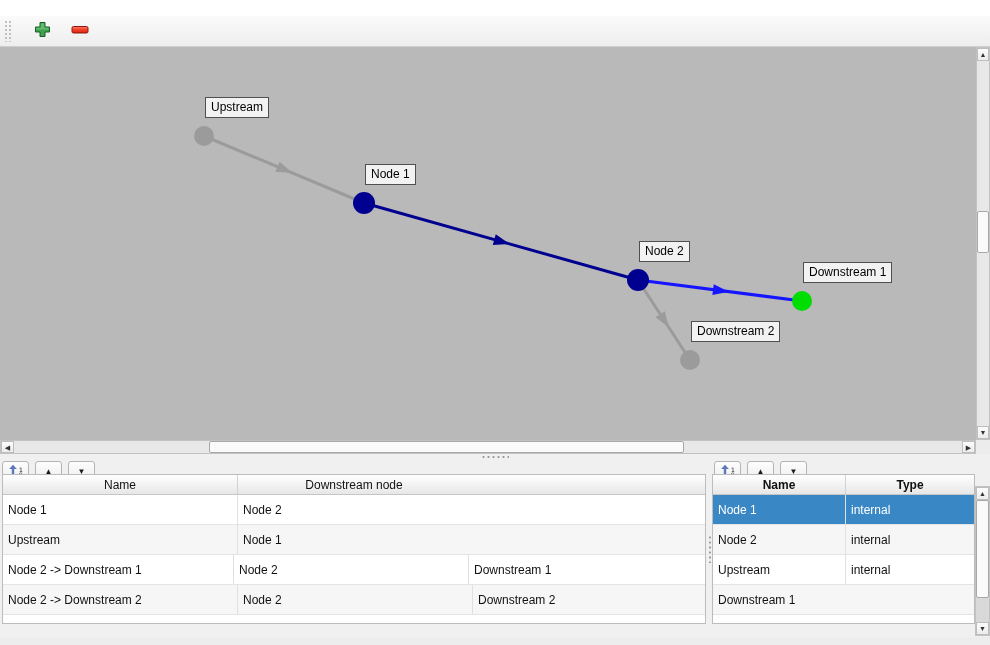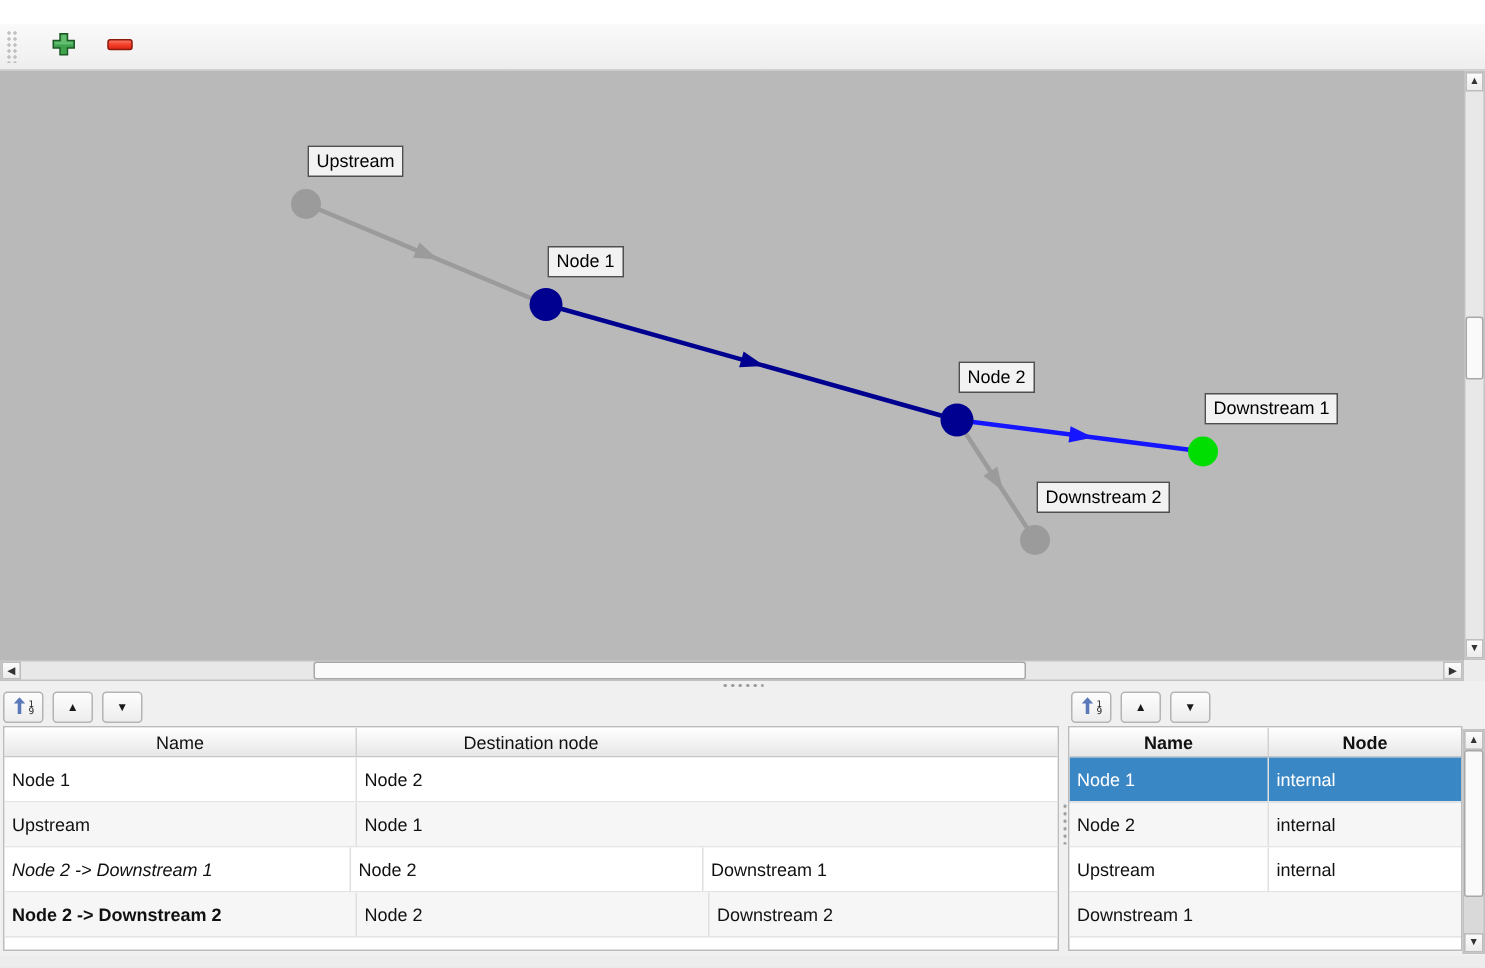--- a/index.html
+++ b/index.html
@@ -46,21 +46,21 @@
   .sub-pane { position:absolute; top:0; height:177px; }
   .pane-left { left:0; width:707px; }
   .pane-right { left:712px; width:278px; }
   .pane-toolbar { position:absolute; top:1px; left:2px; display:flex; gap:6px; }
   .p-btn { height:21px; min-width:27px; padding:0 4px; border:1px solid #b4b4b4; border-radius:3px;
     background:linear-gradient(#fdfdfd,#ededed); display:flex; align-items:center; justify-content:center; cursor:pointer; }
   .tri { font-size:8px; color:#1a1a1a; line-height:1; }
   .sort-digits { display:flex; flex-direction:column; font-size:6px; line-height:5px; color:#222; margin-left:1px; font-family:"DejaVu Sans",sans-serif; }
 
   
-  .tbl { position:absolute; top:24px; background:#fff; border:1px solid #bcbcbc; overflow:hidden; }
+  .tbl { position:absolute; top:14px; background:#fff; border:1px solid #bcbcbc; overflow:hidden; }
   .pane-left  .tbl { left:2px; width:704px; height:150px; }
   .pane-right .tbl { left:0; width:263px; height:150px; }
   .thead { display:flex; height:20px; background:linear-gradient(#ffffff,#e7e7e7); border-bottom:1px solid #c6c6c6; }
   .th { display:flex; align-items:center; justify-content:center; font-size:12px; color:#111;
         border-right:1px solid #d2d2d2; overflow:hidden; }
   .th:last-child { border-right:none; }
   .thead.bold .th { font-weight:bold; }
   .trow { display:flex; height:30px; border-bottom:1px solid #e4e4e4; background:#fff; }
   .trow.alt { background:#f6f6f6; }
   .trow.sel { background:#3a87c6; }
@@ -176,37 +176,37 @@
         <button class="p-btn">
             <span class="tri">▲</span>
           </button>
         <button class="p-btn">
             <span class="tri">▼</span>
           </button>
       </div>
       <div class="tbl" id="edges-table">
           <div class="thead">
             <div class="th" style="width: 235px;">Name</div>
-            <div class="th" style="width: 232px;">Destination node</div>
+            <div class="th" style="width: 232px;">Downstream node</div>
           </div>
           <div class="trow">
             <div class="td" style="width: 235px;">Node 1</div>
             <div class="td" style="width: 232px;">Node 2</div>
           </div>
           <div class="trow alt">
             <div class="td" style="width: 235px;">Upstream</div>
             <div class="td" style="width: 232px;">Node 1</div>
           </div>
           <div class="trow">
-            <div class="td" style="width: 231px; font-style: italic;">Node 2 -&gt; Downstream 1</div>
+            <div class="td" style="width: 231px;">Node 2 -&gt; Downstream 1</div>
             <div class="td" style="width: 235px;">Node 2</div>
             <div class="td" style="width: 232px;">Downstream 1</div>
           </div>
           <div class="trow alt">
-            <div class="td" style="width: 235px; font-weight: bold;">Node 2 -&gt; Downstream 2</div>
+            <div class="td" style="width: 235px;">Node 2 -&gt; Downstream 2</div>
             <div class="td" style="width: 235px;">Node 2</div>
             <div class="td" style="width: 232px;">Downstream 2</div>
           </div>
         </div>
     </div>
 
     <div class="sub-pane pane-right">
       <div class="pane-toolbar">
         <button class="p-btn">
           <span>
@@ -223,21 +223,21 @@
         <button class="p-btn">
             <span class="tri">▲</span>
           </button>
         <button class="p-btn">
             <span class="tri">▼</span>
           </button>
       </div>
       <div class="tbl" id="nodes-table">
           <div class="thead bold">
             <div class="th" style="width: 133px;">Name</div>
-            <div class="th" style="width: 128px;">Node</div>
+            <div class="th" style="width: 128px;">Type</div>
           </div>
           <div class="trow sel">
             <div class="td" style="width: 133px;">Node 1</div>
             <div class="td" style="width: 128px;">internal</div>
           </div>
           <div class="trow alt">
             <div class="td" style="width: 133px;">Node 2</div>
             <div class="td" style="width: 128px;">internal</div>
           </div>
           <div class="trow">

